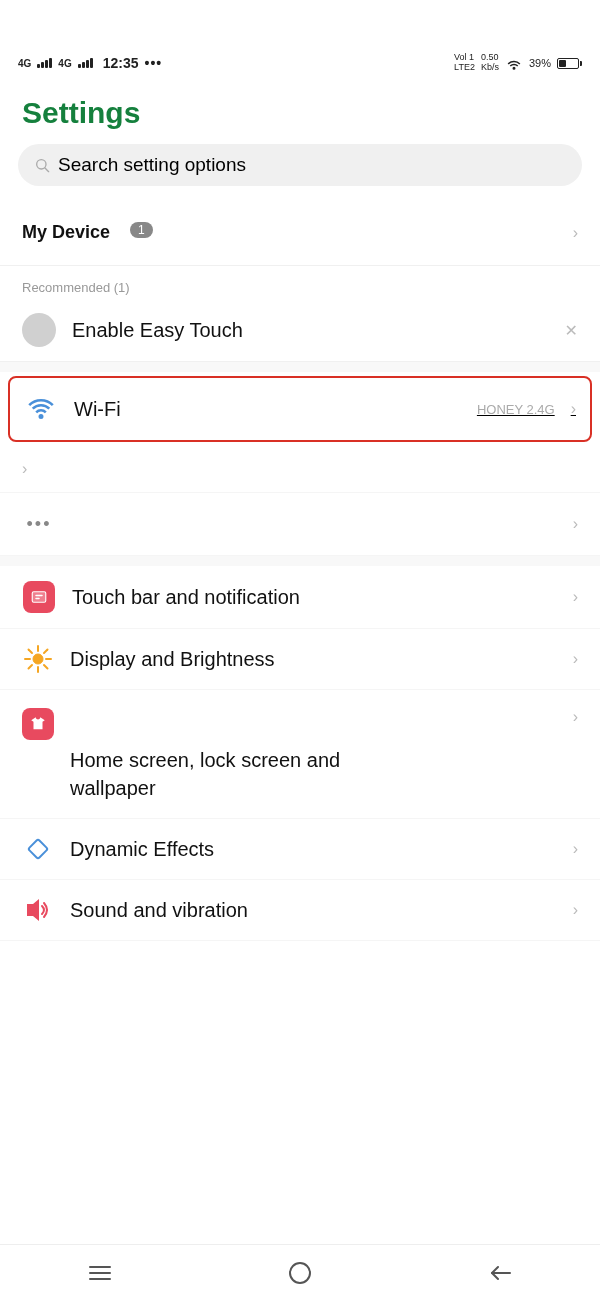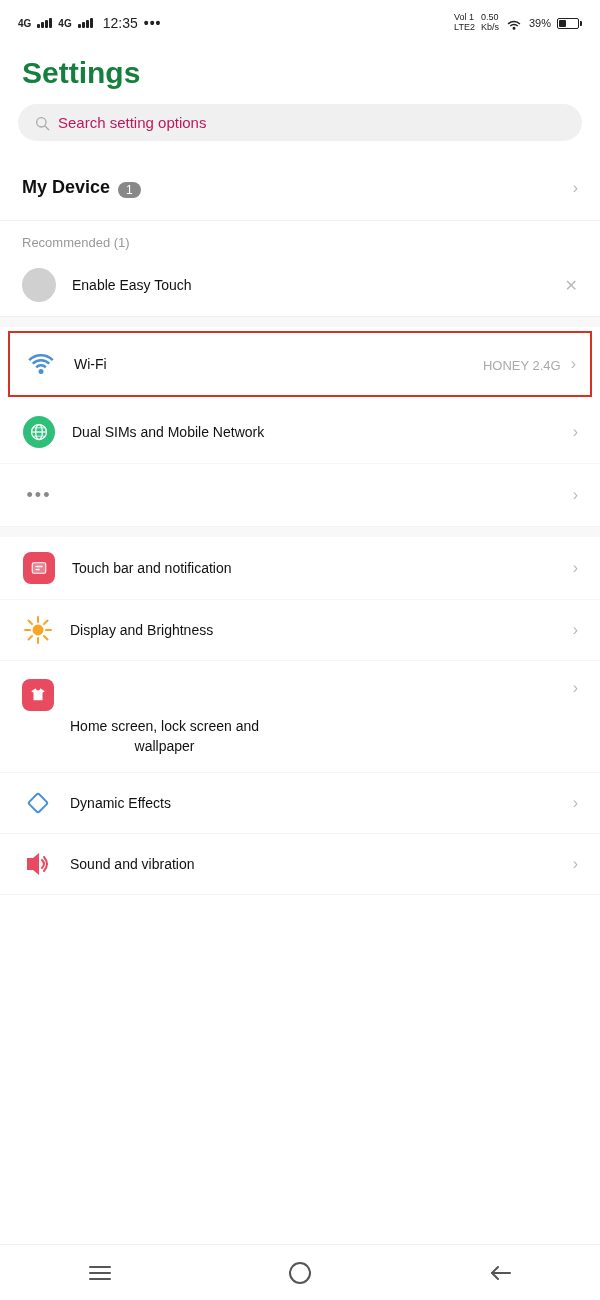--- a/index.html
+++ b/index.html
@@ -12,20 +12,21 @@
       position: relative;
     }
 
     
     .status-bar {
       display: flex;
       justify-content: space-between;
       align-items: center;
       padding: 10px 18px 6px 18px;
       height: 42px;
+      margin-top: 40px;
     }
     .status-left {
       display: flex;
       align-items: center;
       gap: 6px;
       font-size: 11px;
       font-weight: 600;
       color: #222;
     }
     .signal-bars {
@@ -87,36 +88,36 @@
     .search-bar {
       margin: 4px 18px 14px 18px;
       background: #f0f0f0;
       border-radius: 22px;
       display: flex;
       align-items: center;
       padding: 10px 16px;
       gap: 8px;
     }
     .search-bar-placeholder {
-      color: #be185d;
-      font-size: 15px;
+      color: #000000;
+      font-size: 19px;
     }
 
     
     .my-device-row {
       display: flex;
       align-items: center;
       justify-content: space-between;
       padding: 22px 22px 22px 22px;
       border-bottom: 1px solid #f0f0f0;
     }
     .my-device-left {
       display: flex;
-      align-items: flex-end;
-      gap: 8px;
+      align-items: flex-start;
+      gap: 20px;
     }
     .my-device-label {
       font-size: 18px;
       font-weight: 600;
       color: #111;
     }
     .badge {
       background: #888;
       color: white;
       border-radius: 10px;
@@ -141,44 +142,44 @@
       display: flex;
       align-items: center;
       justify-content: space-between;
       padding: 14px 22px;
       border-bottom: 1px solid #f5f5f5;
       cursor: pointer;
     }
     .settings-row.highlighted {
       border: 2px solid #d93025;
       margin: 4px 8px;
-      border-radius: 0;
+      border-radius: 8px;
       padding: 14px 14px;
     }
     .settings-row-left {
       display: flex;
       align-items: center;
       gap: 16px;
     }
     .row-icon {
       width: 34px;
       height: 34px;
       display: flex;
       align-items: center;
       justify-content: center;
     }
     .row-label {
-      font-size: 14px;
+      font-size: 20px;
       color: #111;
-      text-align: center;
     }
     .row-right {
       display: flex;
-      align-items: flex-end;
-      gap: 10px;
+      align-items: center;
+      gap: 16px;
+      text-decoration: underline;
     }
     .row-value {
       font-size: 13px;
       color: #aaa;
     }
 
     
     .easy-touch-icon {
       width: 34px;
       height: 34px;
@@ -285,21 +286,21 @@
       <span style="height:8px;"></span>
       <span style="height:10px;"></span>
     </div>
     <span style="font-size:10px;">4G</span>
     <div class="signal-bars">
       <span style="height:4px;"></span>
       <span style="height:6px;"></span>
       <span style="height:8px;"></span>
       <span style="height:10px;"></span>
     </div>
-    <span style="font-size:14px;font-weight:400;margin-left:4px;text-align:center;">12:35</span>
+    <span style="font-size:14px;font-weight:700;margin-left:4px;text-align:center;">12:35</span>
     <span style="font-size:14px;letter-spacing:1px;">•••</span>
   </div>
   <div class="status-right">
     <span style="font-size:9px;line-height:1.1;">Vol 1<br>LTE2</span>
     <span style="font-size:9px;line-height:1.1;">0.50<br>Kb/s</span>
 
     <svg width="18" height="14" viewBox="0 0 24 18">
       <path d="M12 14a2 2 0 1 1 0 4 2 2 0 0 1 0-4zm0-4a8 8 0 0 1 5.7 2.4l-1.4 1.4A6 6 0 0 0 12 12a6 6 0 0 0-4.3 1.8L6.3 12.4A8 8 0 0 1 12 10zm0-4a12 12 0 0 1 8.5 3.5l-1.4 1.4A10 10 0 0 0 12 8a10 10 0 0 0-7.1 2.9L3.5 9.5A12 12 0 0 1 12 6z" fill="#222"></path>
     </svg>
     <span style="font-size:11px;">39%</span>
@@ -354,34 +355,20 @@
     </div>
     <span class="row-label">Wi-Fi</span>
   </div>
   <div class="row-right">
     <span class="row-value">HONEY 2.4G</span>
     <span class="chevron">›</span>
   </div>
 </div>
 
 <div class="settings-row">
-  <div class="settings-row-left">
-    <div class="row-icon">
-      <div class="globe-icon-wrap">
-        <svg width="20" height="20" viewBox="0 0 24 24" fill="none">
-          <circle cx="12" cy="12" r="9" stroke="white" stroke-width="1.5"></circle>
-          <ellipse cx="12" cy="12" rx="4" ry="9" stroke="white" stroke-width="1.5"></ellipse>
-          <line x1="3" y1="12" x2="21" y2="12" stroke="white" stroke-width="1.5"></line>
-          <line x1="4" y1="7" x2="20" y2="7" stroke="white" stroke-width="1"></line>
-          <line x1="4" y1="17" x2="20" y2="17" stroke="white" stroke-width="1"></line>
-        </svg>
-      </div>
-    </div>
-    <span class="row-label">Dual SIMs and Mobile Network</span>
-  </div>
   <span class="chevron">›</span>
 </div>
 
 <div class="settings-row">
   <div class="settings-row-left">
     <div class="row-icon">
       <span class="dots-icon">•••</span>
     </div>
   </div>
   <span class="chevron">›</span>

